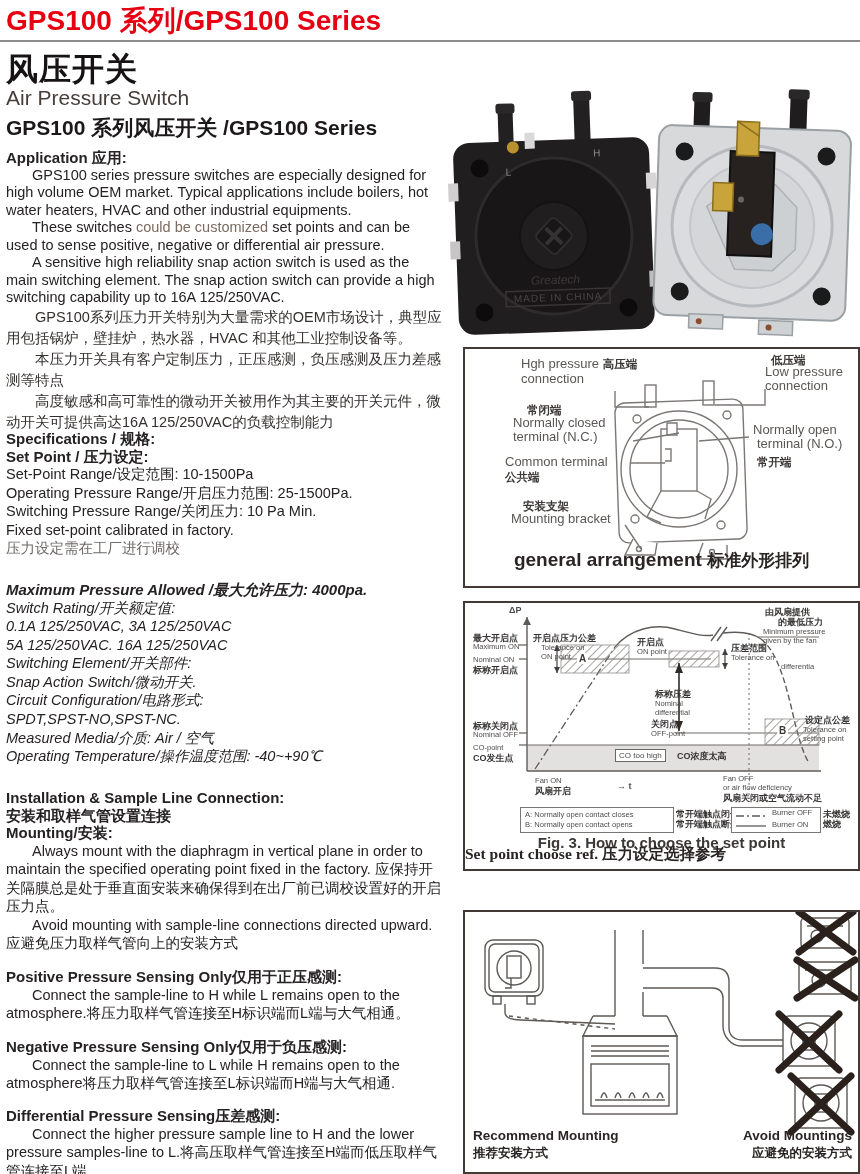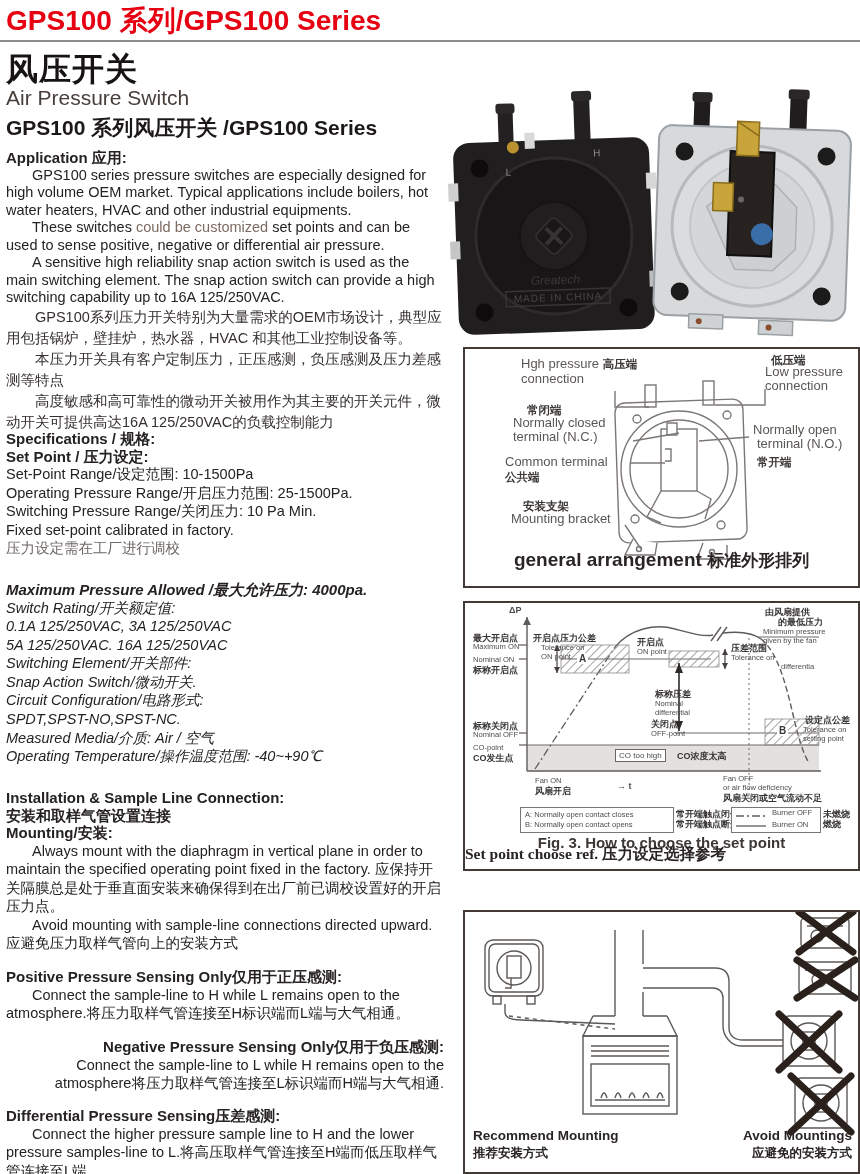--- a/index.html
+++ b/index.html
@@ -85,21 +85,21 @@
     <div class="h">安装和取样气管设置连接</div>
     <div class="h">Mounting/安装:</div>
     <p class="p-en" style="line-height:18.6px;">Always mount with the diaphragm in vertical plane in order to maintain the specified operating point fixed in the factory. 应保持开关隔膜总是处于垂直面安装来确保得到在出厂前已调校设置好的开启压力点。</p>
     <p class="p-en" style="line-height:18.6px;">Avoid mounting with sample-line connections directed upward. 应避免压力取样气管向上的安装方式</p>
   </div>
 
   <div class="abs col" style="top:968px;">
     <div class="h">Positive Pressure Sensing Only仅用于正压感测:</div>
     <p class="p-en" style="line-height:18.6px;">Connect the sample-line to H while L remains open to the atmosphere.将压力取样气管连接至H标识端而L端与大气相通。</p>
   </div>
-  <div class="abs col" style="top:1038px;text-align:right;">
+  <div class="abs col" style="top:1038px;">
     <div class="h">Negative Pressure Sensing Only仅用于负压感测:</div>
     <p class="p-en" style="line-height:18.6px;">Connect the sample-line to L while H remains open to the atmosphere将压力取样气管连接至L标识端而H端与大气相通.</p>
   </div>
   <div class="abs col" style="top:1107px;">
     <div class="h">Differential Pressure Sensing压差感测:</div>
     <p class="p-en" style="line-height:18.6px;">Connect the higher pressure sample line to H and the lower pressure samples-line to L.将高压取样气管连接至H端而低压取样气管连接至L端。</p>
   </div>
 
   <div class="abs" style="left:444px;top:88px;width:416px;height:256px;">
     <svg width="416" height="256" viewBox="0 0 416 256">

